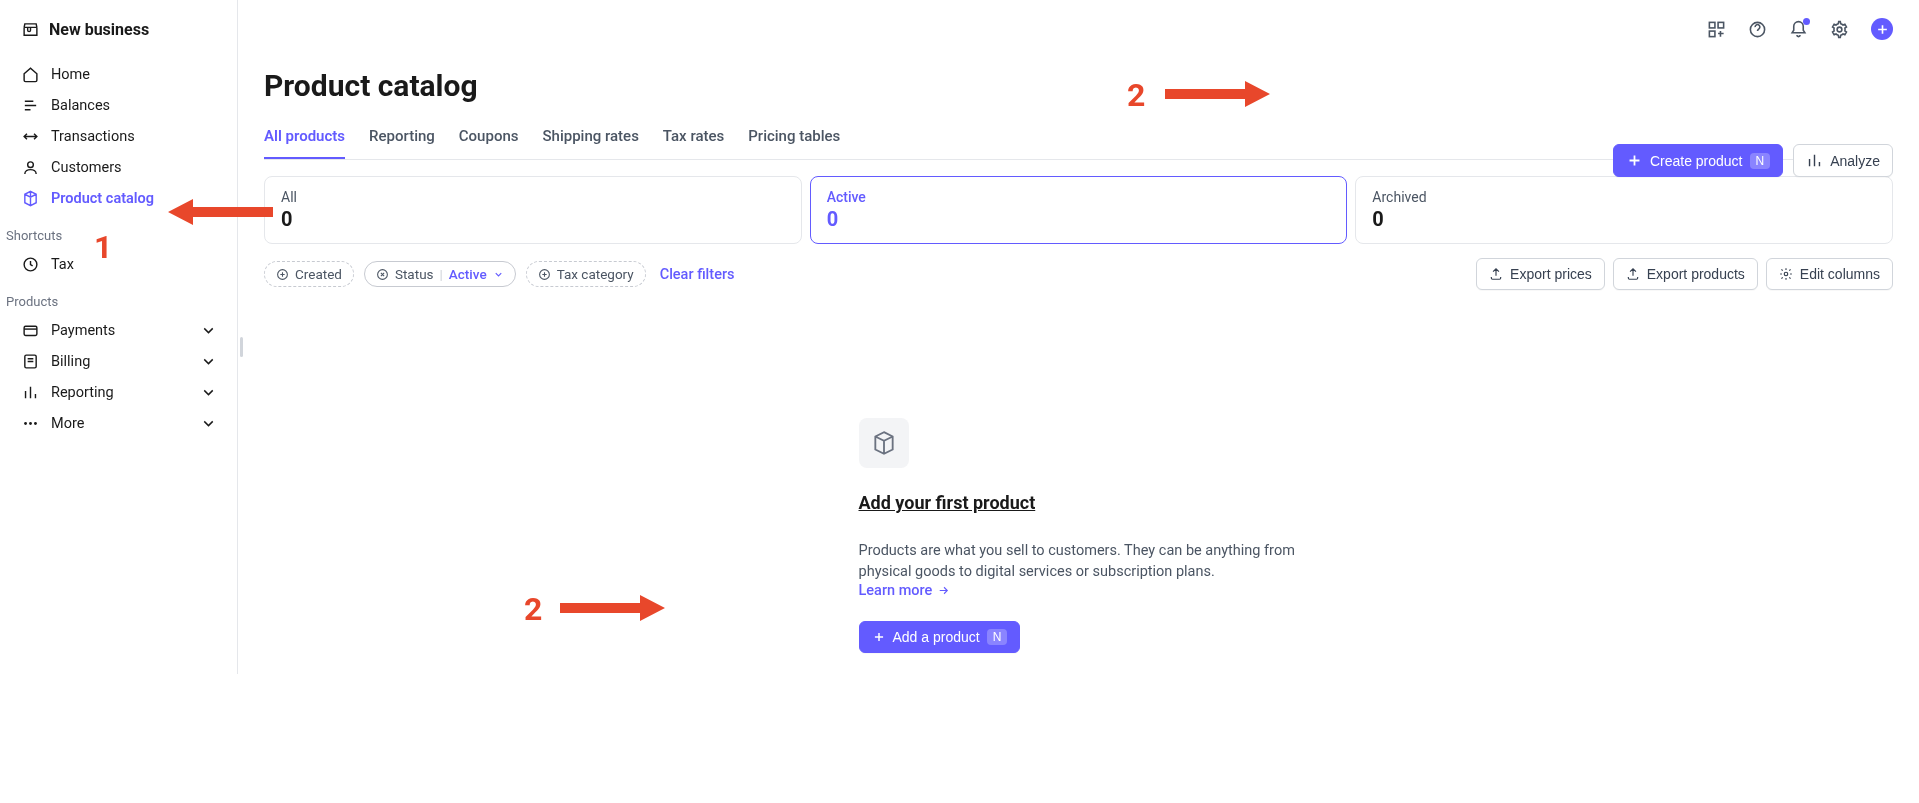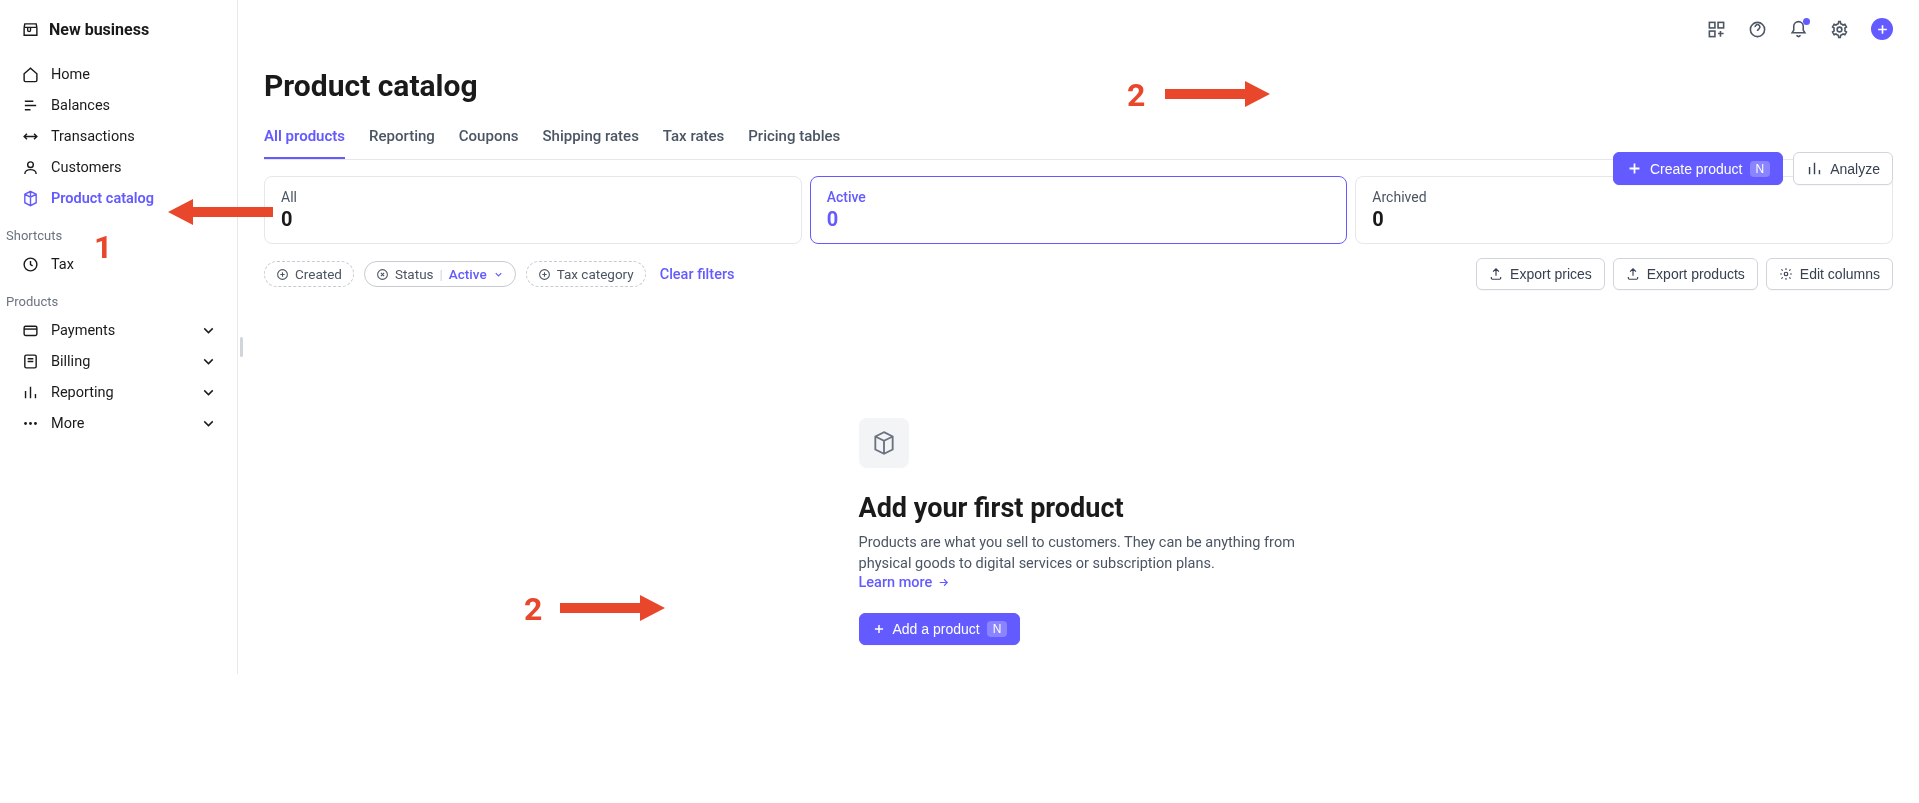--- a/index.html
+++ b/index.html
@@ -28,21 +28,21 @@
 .badge-dot { position: absolute; top: -2px; right: -2px; width: 7px; height: 7px; background: #635bff; border-radius: 50%; }
 .plus-circle { width: 22px; height: 22px; background: #635bff; border-radius: 50%; display: flex; align-items: center; justify-content: center; color: #fff; cursor: pointer; }
 
 
 .page { padding: 0 26px; }
 .page-title { font-size: 30px; font-weight: 700; margin: 10px 0 14px; }
 .tabs { display: flex; gap: 24px; border-bottom: 1px solid #e5e7eb; }
 .tab { padding: 10px 0 12px; font-size: 15px; font-weight: 500; color: #4b5563; cursor: pointer; border-bottom: 2px solid transparent; }
 .tab.active { color: #635bff; border-bottom-color: #635bff; font-weight: 600; }
 
-.header-actions { position: absolute; right: 26px; top: 94px; display: flex; gap: 10px; }
+.header-actions { position: absolute; right: 26px; top: 86px; display: flex; gap: 10px; }
 .btn { border: 1px solid #d1d5db; background: #fff; border-radius: 6px; padding: 7px 12px; font-size: 14px; font-weight: 500; cursor: pointer; display: inline-flex; align-items: center; gap: 7px; color: #374151; box-shadow: 0 1px 1px rgba(0,0,0,0.03); }
 .btn.primary { background: #635bff; border-color: #635bff; color: #fff; }
 .btn .kbd { background: rgba(255,255,255,0.25); border-radius: 4px; padding: 1px 6px; font-size: 12px; }
 
 
 .stat-row { display: flex; gap: 8px; margin: 16px 0 14px; }
 .stat-card { flex: 1; border: 1px solid #e5e7eb; border-radius: 8px; padding: 12px 16px; cursor: pointer; }
 .stat-card.active { border: 1.5px solid #635bff; }
 .stat-label { font-size: 14px; color: #4b5563; }
 .stat-card.active .stat-label { color: #635bff; font-weight: 500; }
@@ -53,21 +53,21 @@
 .filter-row { display: flex; align-items: center; gap: 10px; padding-bottom: 8px; }
 .chip { border: 1px dashed #c7cad1; border-radius: 16px; padding: 4px 11px; font-size: 13.5px; display: inline-flex; align-items: center; gap: 6px; cursor: pointer; color: #4b5563; }
 .chip.solid { border-style: solid; }
 .chip .cv { color: #635bff; font-weight: 500; }
 .clear-link { color: #635bff; font-size: 14.5px; font-weight: 500; cursor: pointer; margin-left: 4px; }
 .filter-right { margin-left: auto; display: flex; gap: 8px; }
 
 
 .empty { display: flex; flex-direction: column; align-items: flex-start; max-width: 440px; margin: 120px auto 0; }
 .empty-icon { width: 50px; height: 50px; background: #f3f4f6; border-radius: 8px; display: flex; align-items: center; justify-content: center; margin-bottom: 24px; }
-.empty-title { font-size: 27px; font-weight: 700; margin-bottom: 8px; }
+.empty-title { font-size: 18px; font-weight: 700; margin-bottom: 27px; text-decoration: underline; }
 .empty-desc { font-size: 14.5px; color: #4b5563; line-height: 1.45; }
 .learn-link { color: #635bff; font-size: 14.5px; font-weight: 500; cursor: pointer; display: inline-flex; align-items: center; gap: 5px; margin-bottom: 22px; }
 
 
 .anno { position: absolute; color: #e8472b; font-weight: 700; pointer-events: none; }
 .anno-1 { left: 94px; top: 228px; font-size: 32px; }
 .anno-arrow-1 { left: 168px; top: 198px; }
 .anno-2a { left: 1127px; top: 76px; font-size: 32px; }
 .anno-arrow-2a { left: 1165px; top: 80px; }
 .anno-2b { left: 524px; top: 590px; font-size: 32px; }

